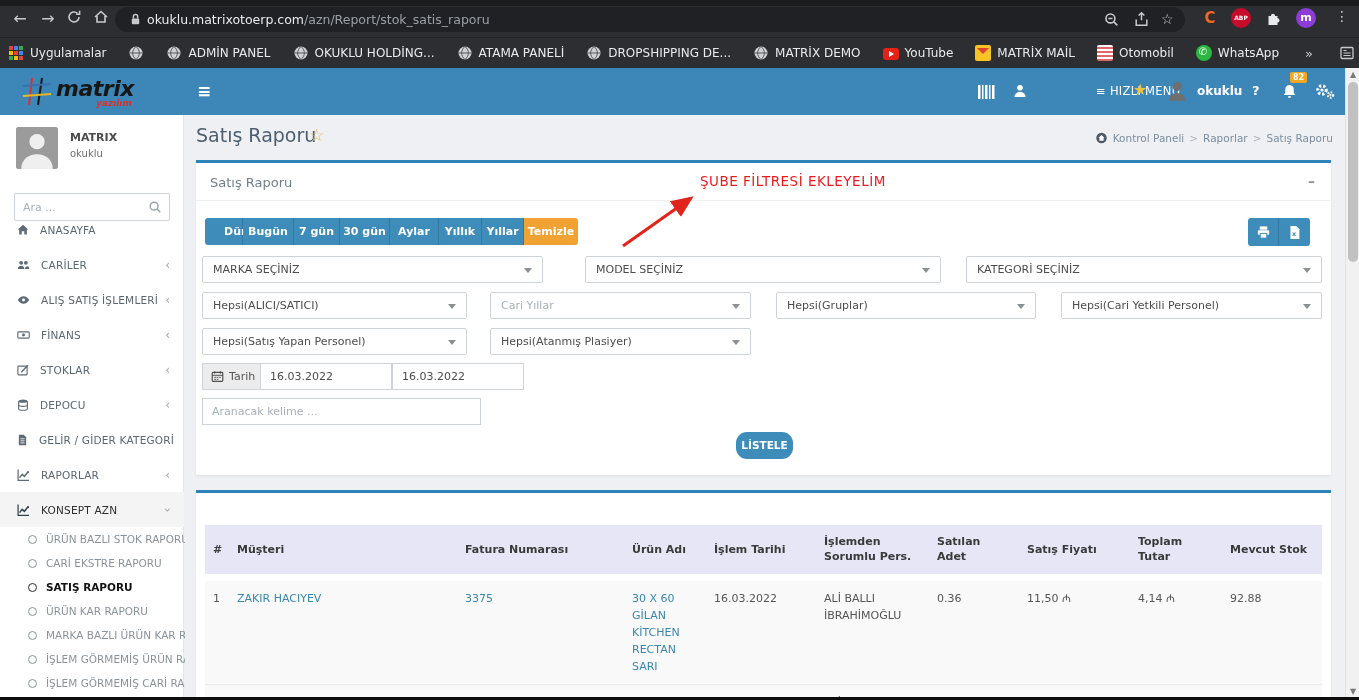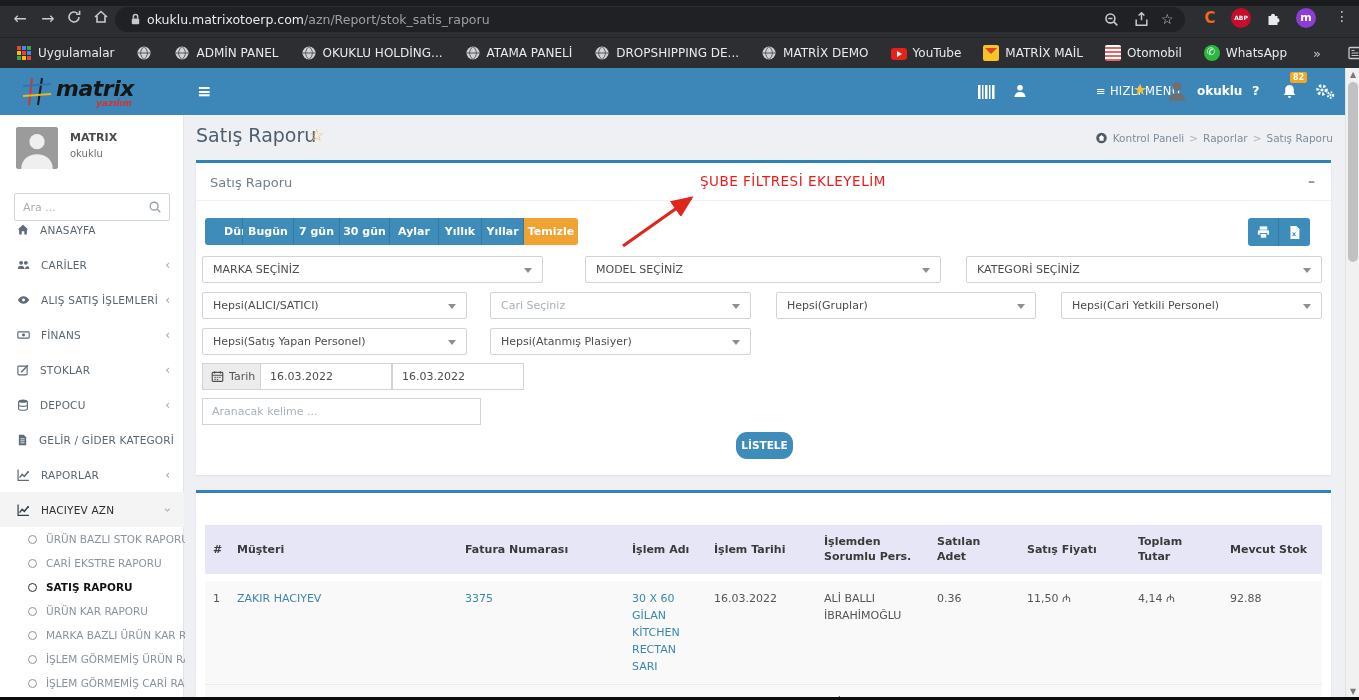--- a/index.html
+++ b/index.html
@@ -15,21 +15,21 @@
   .omnibox .url { position:absolute; left:32px; top:0; white-space:nowrap; }
   .omnibox .url .path { color:#9aa0a6; }
   .omni-ic { position:absolute; top:4px; width:17px; height:17px; }
   .ext-badge { position:absolute; top:8px; width:20px; height:20px; border-radius:50%; text-align:center; }
   .abp { background:#c70d2c; color:#fff; font-size:6px; font-weight:bold; line-height:20px; }
   .clockify { color:#f26722; font-weight:bold; font-size:15px; line-height:20px; background:transparent; border-radius:0; }
   .avatar-m { background:#8b3dd6; color:#fff; font-size:11px; font-weight:bold; line-height:20px; }
   .kebab { position:absolute; top:8px; color:#c7c9cc; font-size:14px; }
 
   
-  .bookmarks { position:absolute; left:0; top:37px; width:1359px; height:31px; background:#2d2e31; border-top:1px solid #232427; display:flex; align-items:center; gap:6px; padding:0 8px; }
+  .bookmarks { position:absolute; left:0; top:37px; width:1359px; height:31px; background:#2d2e31; border-top:1px solid #232427; display:flex; align-items:center; gap:6px; padding:0 0; }
   .bm { display:flex; align-items:center; gap:6px; padding:3px 8px; border-radius:4px; color:#e8eaed; font-size:12px; white-space:nowrap; }
   .fav { width:16px; height:16px; flex:0 0 16px; }
   .apps-grid { display:grid; grid-template-columns:4px 4px 4px; grid-gap:1px; width:16px; height:16px; padding:1px; }
   .apps-grid b { width:4px; height:4px; }
   .yt { background:#e62117; border-radius:3px; position:relative; height:12px; margin-top:2px; }
   .yt:after { content:""; position:absolute; left:6px; top:3px; border-left:5px solid #fff; border-top:3px solid transparent; border-bottom:3px solid transparent; }
   .mailfav { background:#f7c325; position:relative; border-radius:2px; }
   .mailfav:after { content:""; position:absolute; left:2px; top:3px; border-left:6px solid transparent; border-right:6px solid transparent; border-top:6px solid #e2422c; }
   .otofav { background:repeating-linear-gradient(#fff 0 2px, #d66 2px 4px); border-radius:2px; }
   .wafav { background:#2bb741; border-radius:50%; position:relative; }
@@ -388,21 +388,21 @@
           </svg>
         <span class="lbl">RAPORLAR</span>
         <span class="chev">‹</span>
       </div>
       <div class="sb-item active">
         <svg width="15" height="14" viewBox="0 0 16 16">
             <path d="M1.8 1.8v12.4h12.4" fill="none" stroke="#33404a" stroke-width="1.4"></path>
             <path d="M3.5 11 6.5 7.3 9 9.5 13.5 4" fill="none" stroke="#33404a" stroke-width="1.7"></path>
             <path d="M13.8 3.2l.6 2.6-2.6-.6z" fill="#33404a"></path>
           </svg>
-        <span class="lbl">HACIYEV AZN</span>
+        <span class="lbl">KONSEPT AZN</span>
         <span class="chev down">‹</span>
       </div>
     </div>
 
     <div class="sb-sub">
       <div class="sb-subitem">
           <span class="ring"></span>
           <span class="slbl">ÜRÜN BAZLI STOK RAPORU</span>
         </div>
       <div class="sb-subitem">
@@ -488,21 +488,21 @@
               <text x="5" y="13" font-size="8" fill="#3e8cba" font-weight="bold" font-family="DejaVu Sans">x</text>
             </svg>
         </div>
       </div>
 
       <div class="select" style="left:6px; top:93px; width:341px;">MARKA SEÇİNİZ</div>
       <div class="select" style="left:770px; top:93px; width:356px;">KATEGORİ SEÇİNİZ</div>
       <div class="select" style="left:389px; top:93px; width:356px;">MODEL SEÇİNİZ</div>
 
       <div class="select" style="left:6px; top:129px; width:265px;">Hepsi(ALICI/SATICI)</div>
-      <div class="select ph" style="left:294px; top:129px; width:261px;">Cari Seçiniz</div>
+      <div class="select ph" style="left:294px; top:129px; width:261px;">Cari Yıllar</div>
       <div class="select" style="left:580px; top:129px; width:260px;">Hepsi(Gruplar)</div>
       <div class="select" style="left:865px; top:129px; width:261px;">Hepsi(Cari Yetkili Personel)</div>
 
       <div class="select" style="left:6px; top:165px; width:265px;">Hepsi(Satış Yapan Personel)</div>
       <div class="select" style="left:294px; top:165px; width:261px;">Hepsi(Atanmış Plasiyer)</div>
 
       <div class="addon" style="left:6px; top:200px;">
         <svg width="13" height="13" viewBox="0 0 16 16">
             <rect x="1.5" y="3" width="13" height="11" rx="1" fill="none" stroke="#4c4c4c" stroke-width="1.4"></rect>
             <path d="M4.5 1.5v3M11.5 1.5v3M1.5 6.5h13M4 9h2M7 9h2M10 9h2M4 11.5h2M7 11.5h2" stroke="#4c4c4c" stroke-width="1.2"></path>
@@ -530,21 +530,21 @@
               <col style="width:90px">
               <col style="width:111px">
               <col style="width:92px">
               <col style="width:100px">
           </colgroup>
           <thead>
             <tr>
               <th>#</th>
               <th>Müşteri</th>
               <th>Fatura Numarası</th>
-              <th>İşlem Adı</th>
+              <th>Ürün Adı</th>
               <th>İşlem Tarihi</th>
               <th>İşlemden Sorumlu Pers.</th>
               <th>Satılan Adet</th>
               <th>Satış Fiyatı</th>
               <th>Toplam Tutar</th>
               <th>Mevcut Stok</th>
             </tr>
           </thead>
           <tbody>
             <tr class="gap">

